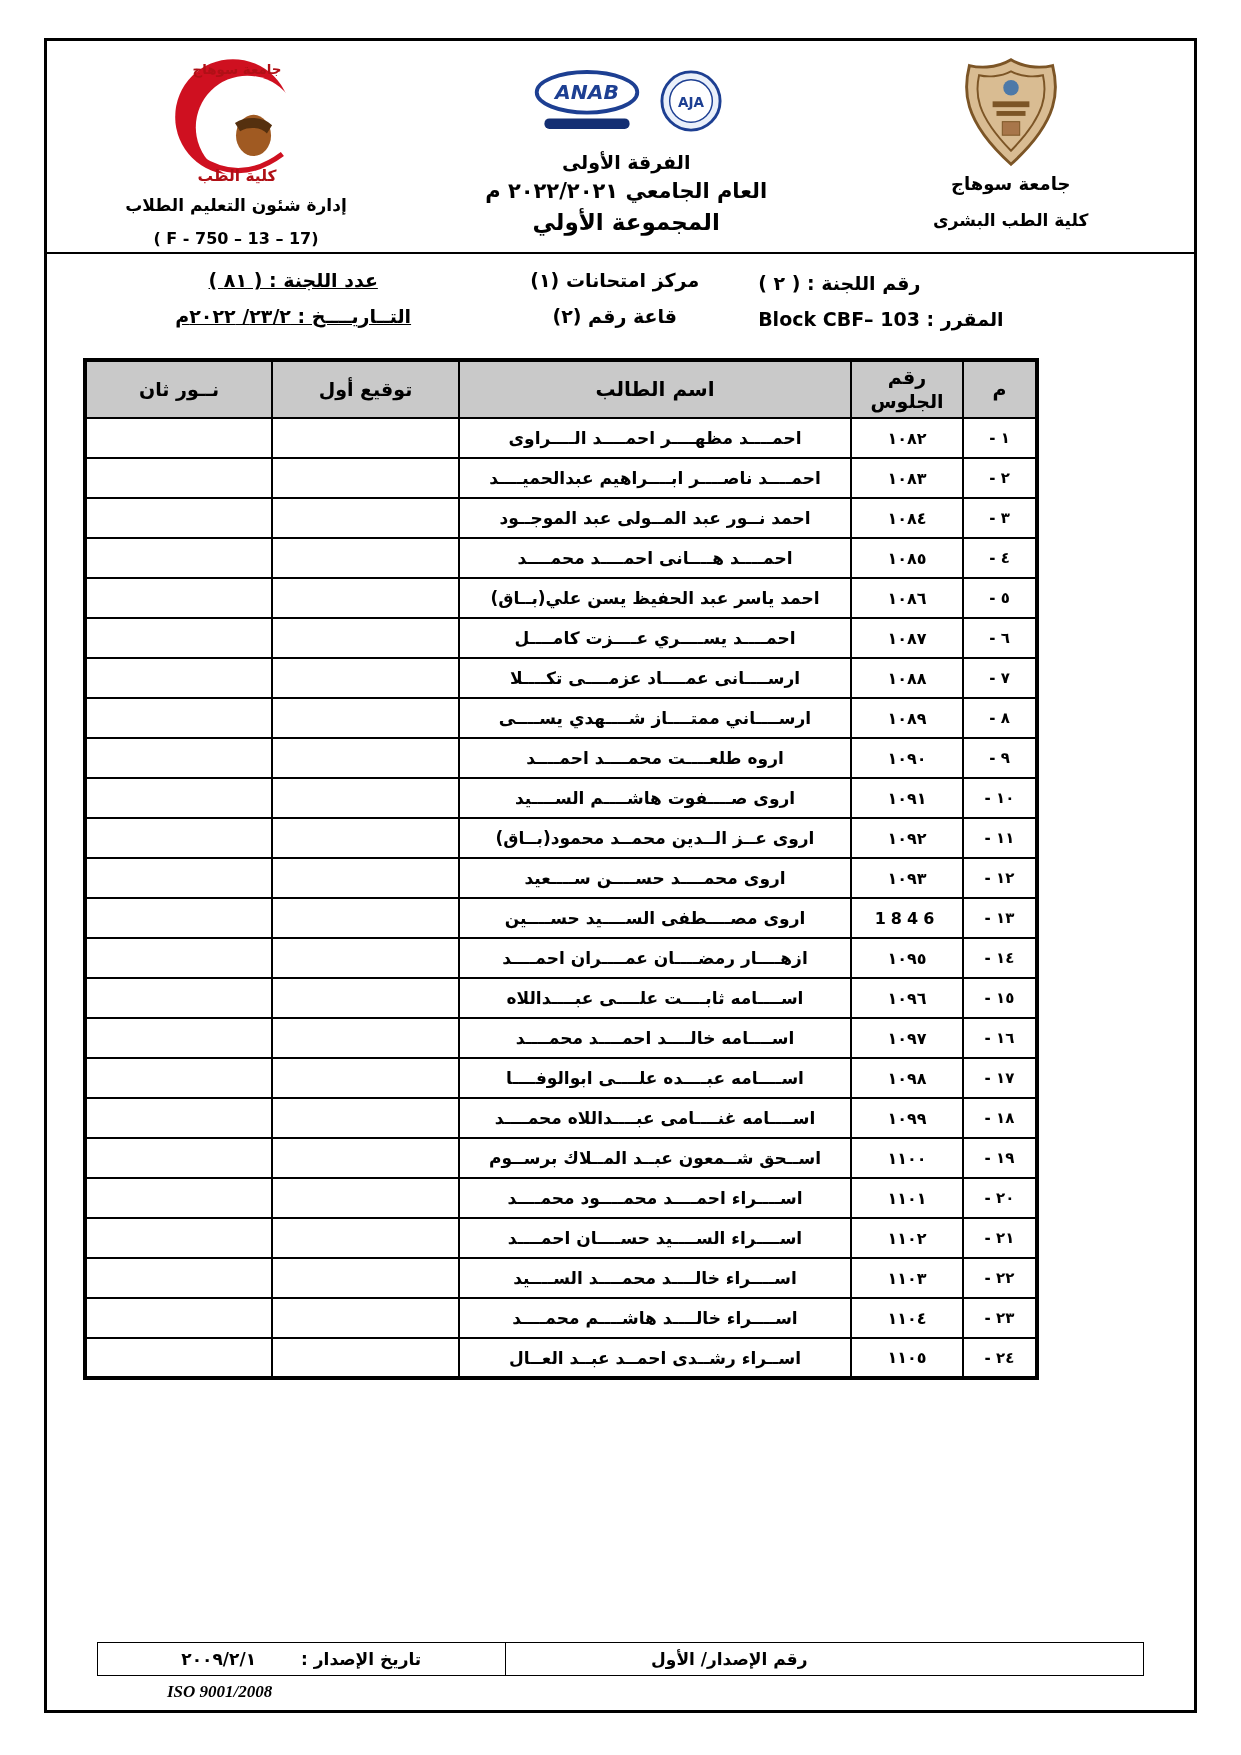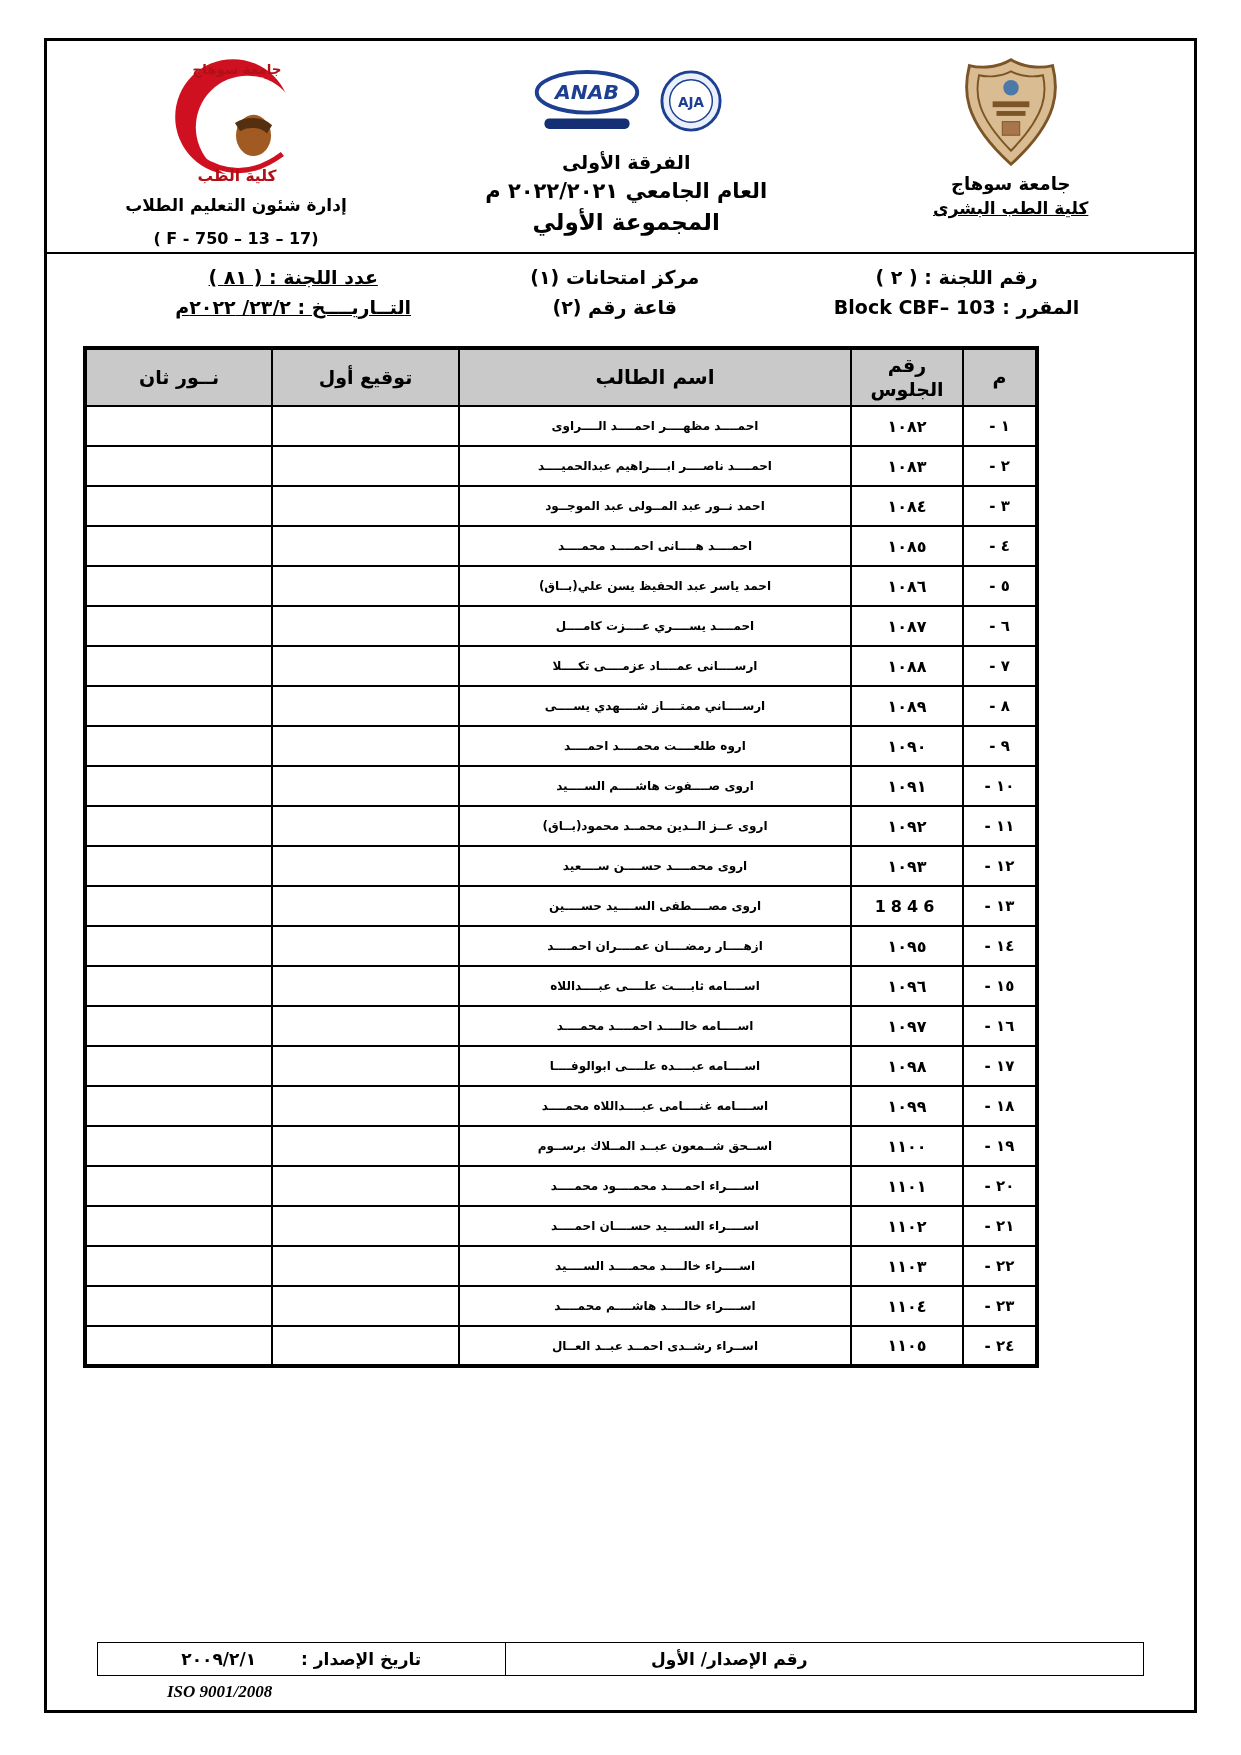--- a/index.html
+++ b/index.html
@@ -7,42 +7,42 @@
   body { width:1241px; height:1755px; font-family:"DejaVu Sans", sans-serif; color:#000; }
   .page { position:relative; width:1241px; height:1755px; background:#fff; direction:rtl; overflow:hidden; }
   .frame { position:absolute; top:38px; left:44px; right:44px; bottom:42px; border:3px solid #000; }
 
   
   .header { display:flex; padding:14px 8px 4px; }
   .col-univ { width:31%; text-align:center; }
   .col-center { width:37%; text-align:center; }
   .col-admin { width:32%; text-align:center; }
   .univ-name { font-size:18px; font-weight:bold; margin-top:4px; }
-  .faculty-name { font-size:17px; font-weight:bold; margin-top:4px;text-decoration:underline; }
+  .faculty-name { font-size:17px; font-weight:bold; margin-top:16px; }
   .certs { display:flex; justify-content:center; align-items:center; gap:14px; height:84px; margin-top:4px; }
   .grade { font-size:19px; font-weight:bold; margin-top:8px; }
   .year { font-size:21px; font-weight:bold; margin-top:6px; }
   .group { font-size:23px; font-weight:bold; margin-top:6px; }
   .admin-line1 { font-size:17px; font-weight:bold; margin-top:10px; }
   .admin-line2 { font-size:16px; font-weight:bold; margin-top:14px; direction:ltr; }
   svg text { font-family:"DejaVu Sans", sans-serif; }
 
   
   .info { border-top:2px solid #000; padding:8px 0 12px; }
   .info-row { display:grid; grid-template-columns:38% 25% 37%; font-weight:bold; font-size:19px; padding:4px 0; align-items:center; }
-  .cell-r { text-align:center; padding-right:39px; }
+  .cell-r { text-align:left; padding-right:39px;margin-top:6px; }
   .cell-c { text-align:center; }
   .cell-l { text-align:center; padding-left:68px;text-decoration:underline; }
 
   
   .roster { border-collapse:collapse; width:952px; margin:12px 155px 0 auto; table-layout:fixed; border:4px solid #000; }
   .roster th, .roster td { border:2px solid #000; text-align:center; vertical-align:middle; }
   .roster th { background:#c9c9c9; font-weight:bold; font-size:19px; height:58px; line-height:1.25; }
   .roster td { height:40px; font-weight:bold; }
-  td.c-name { font-size:12px; white-space:nowrap; overflow:hidden; }
+  td.c-name { font-size:17px; white-space:nowrap; overflow:hidden; }
   td.c-seat { font-size:16px; letter-spacing:5px; }
   td.c-no { font-size:15px; }
   th.h-name { font-size:20px; }
 
   
   .footer { position:absolute; right:50px; left:50px; bottom:8px; }
   .footer-box { display:flex; border:1px solid #000; height:34px; font-weight:bold; font-size:17px; }
   .f-issue { width:61%; display:flex; align-items:center; justify-content:center; padding-right:190px; }
   .f-date { flex:1; border-right:1px solid #000; display:flex; align-items:center; justify-content:center; gap:45px; }
   .footer-iso { margin-top:6px; text-align:left; padding-left:70px; direction:ltr;

